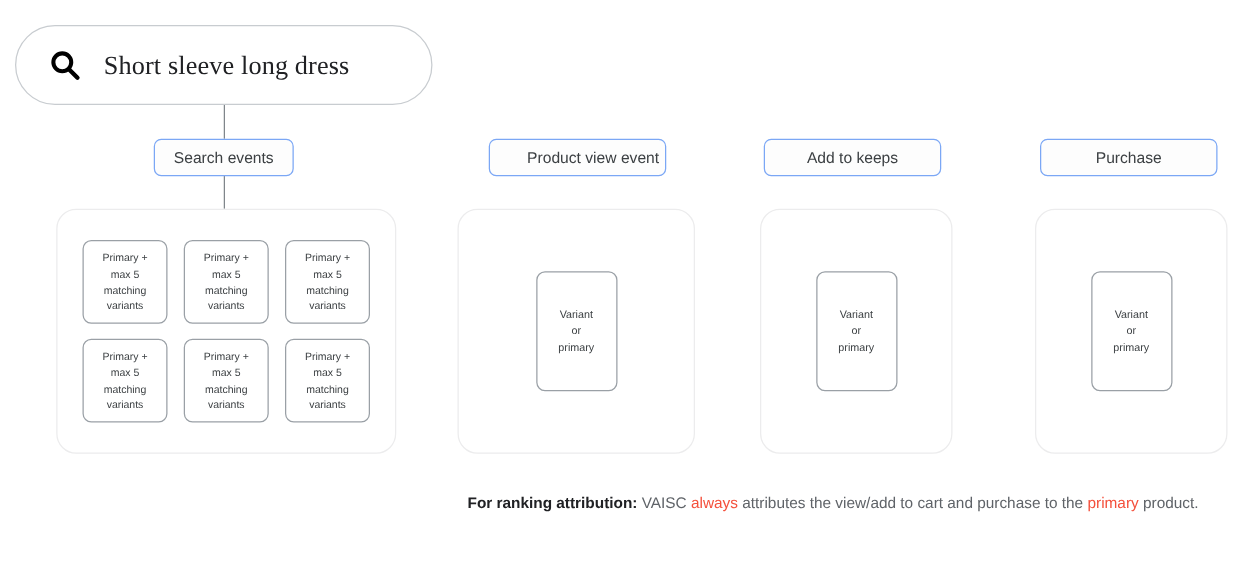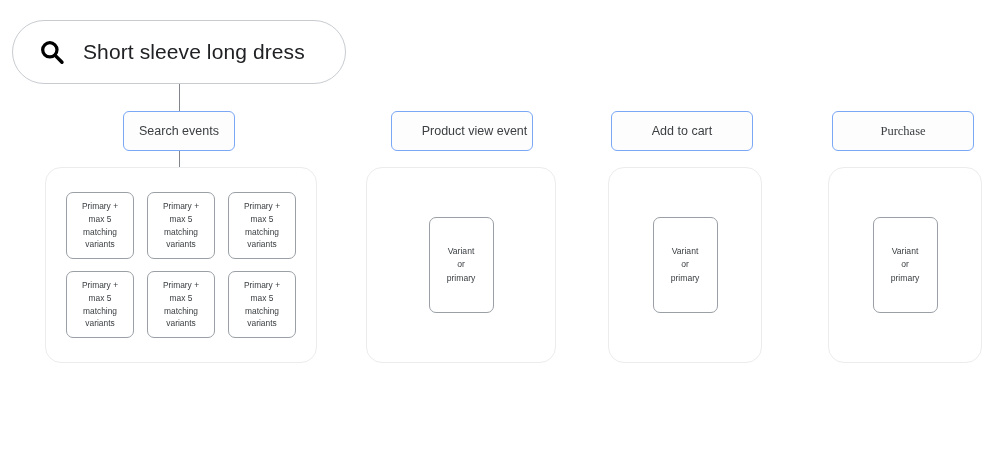--- a/index.html
+++ b/index.html
@@ -42,34 +42,35 @@
     height: 26px;
     flex: 0 0 auto;
     display: block;
   }
   .search-text {
     margin-left: 18px;
     font-size: 21px;
     color: #202124;
     letter-spacing: 0.1px;
     white-space: nowrap;
+    font-family: Liberation Serif, serif;
   }
 
   
   .vline {
     position: absolute;
     width: 1.3px;
     background: #80868b;
   }
 
   
   .stage-label {
     position: absolute;
     box-sizing: border-box;
-    height: 40px;
+    height: 30px;
     border: 1.4px solid #7ba7f5;
     border-radius: 6px;
     background: #fdfdfd;
     display: flex;
     align-items: center;
     justify-content: center;
     font-size: 12.5px;
     color: #3c4043;
     white-space: nowrap;
   }
@@ -168,23 +169,23 @@
   <div class="vline" style="left:178.5px; top:139px; height:28px;"></div>
 
   <div id="stages-host">
       <div class="stage-label" style="left: 123px; top: 111px; width: 112px;">
         <span>Search events</span>
       </div>
       <div class="stage-label" style="left: 391px; top: 111px; width: 142px; padding-left: 25px;">
         <span>Product view event</span>
       </div>
       <div class="stage-label" style="left: 611px; top: 111px; width: 142px;">
-        <span>Add to cart</span>
-      </div>
-      <div class="stage-label" style="left: 832px; top: 111px; width: 142px; font-family: Liberation Serif, serif;">
+        <span>Add to keeps</span>
+      </div>
+      <div class="stage-label" style="left: 832px; top: 111px; width: 142px;">
         <span>Purchase</span>
       </div>
     </div>
   <div id="panels-host">
       <div class="panel" style="left: 45px; top: 167px; width: 272px; height: 196px;">
         <div class="panel-grid">
           <div class="card card-primary" title="Primary + max 5 matching variants">
             <div>
               <span>Primary +</span>
               <span>max 5</span>
@@ -264,15 +265,16 @@
               <span>or</span>
               <span>primary</span>
             </div>
           </div>
         </div>
       </div>
     </div>
 
 
   <div class="notes" id="notes-host">
+      <div class="row"><b>For ranking attribution:</b><span> VAISC </span><span class="hl">always</span><span> attributes the view/add to cart and purchase to the </span><span class="hl">primary</span><span> product.</span></div>
     </div>
 
 </div>
 
 </body></html>

